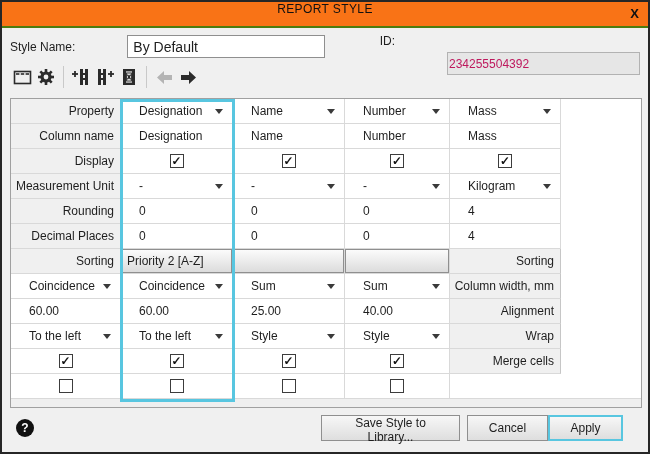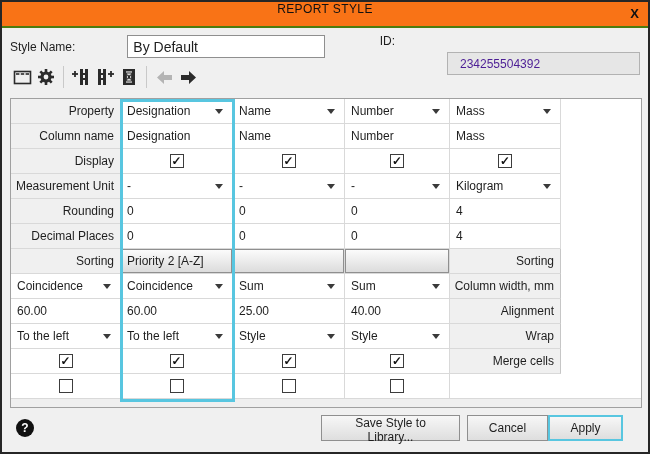--- a/index.html
+++ b/index.html
@@ -27,21 +27,21 @@
     display:flex; align-items:center; margin:7px 8px 0 8px; height:23px;gap:47px;
   }
   .header-row .lab { margin-right:5px; white-space:nowrap; }
   .name-input {
     flex:1; height:23px; background:#fff; border:1px solid #8f8f8f;
     font-family:inherit; font-size:14px; padding:0 5px; color:#1e1e1e;
   }
   .id-lab { margin:0 5px 12px 8px; }
   .id-field {
     width:193px; height:23px; background:#e6e6e6; border:1px solid #b2b2b2;
-    color:#4c1d95; display:flex; align-items:center; padding:0 12px;margin-top:34px;
+    color:#be185d; display:flex; align-items:center; padding:0 1px;margin-top:34px;
   }
 
   
   .toolbar { display:flex; align-items:center; margin:5px 8px 0 8px; height:28px; }
   .tb-btn { width:24px; height:24px; display:flex; align-items:center; justify-content:center; cursor:pointer; }
   .tb-sep { width:1px; height:22px; background:#c9c9c9; margin:0 5px; }
 
   
   .table {
     position:relative; margin:7px 8px 0 8px; width:632px; height:310px;
@@ -53,21 +53,21 @@
     grid-auto-rows:25px;
     align-content:start;
   }
   .tlabel {
     background:#f0f0f0; border-right:1px solid #c6c6c6; border-bottom:1px solid #d9d9d9;
     display:flex; align-items:center; justify-content:flex-end;
     padding-right:6px; white-space:nowrap;
   }
   .tcell {
     background:#fff; border-right:1px solid #d9d9d9; border-bottom:1px solid #d9d9d9;
-    display:flex; align-items:center; padding-left:6px; position:relative; overflow:hidden;
+    display:flex; align-items:center; padding-left:18px; position:relative; overflow:hidden;
   }
   .tcell.center { justify-content:center; padding-left:0; }
   .arrow {
     position:absolute; right:9px; top:50%; margin-top:-2px; width:0; height:0;
     border:4px solid transparent; border-top:5px solid #3a3a3a; border-bottom:none;
   }
   .checkbox {
     width:14px; height:14px; border:1px solid #3c3c3c; background:#fff;
     display:flex; align-items:center; justify-content:center;
     font-size:12px; font-weight:bold; line-height:12px; cursor:pointer; color:#111;

